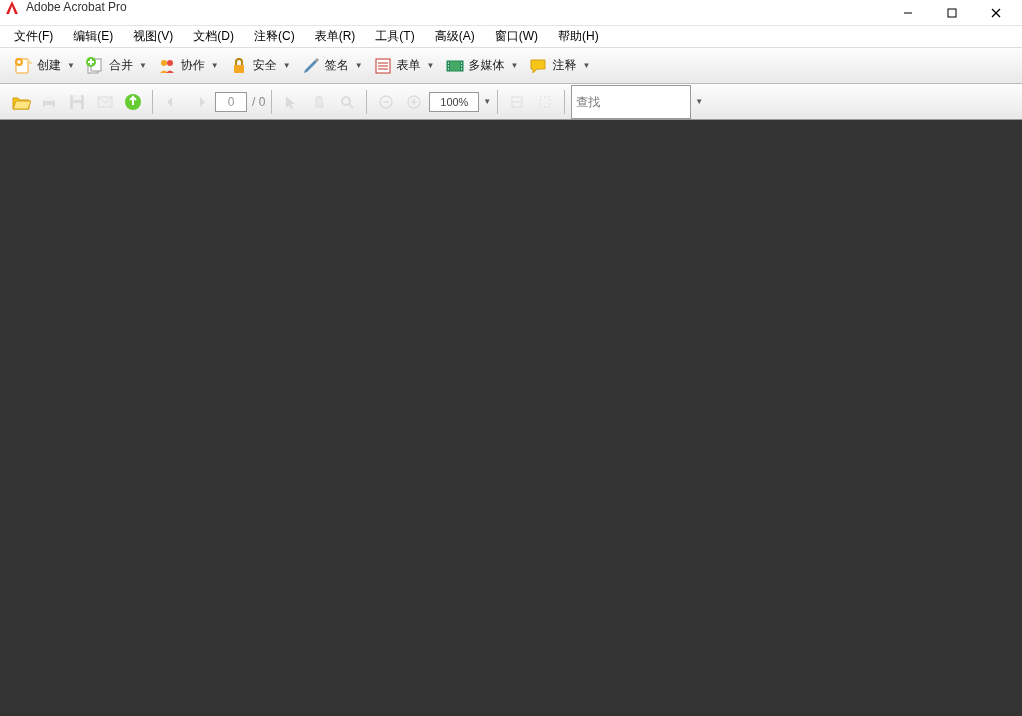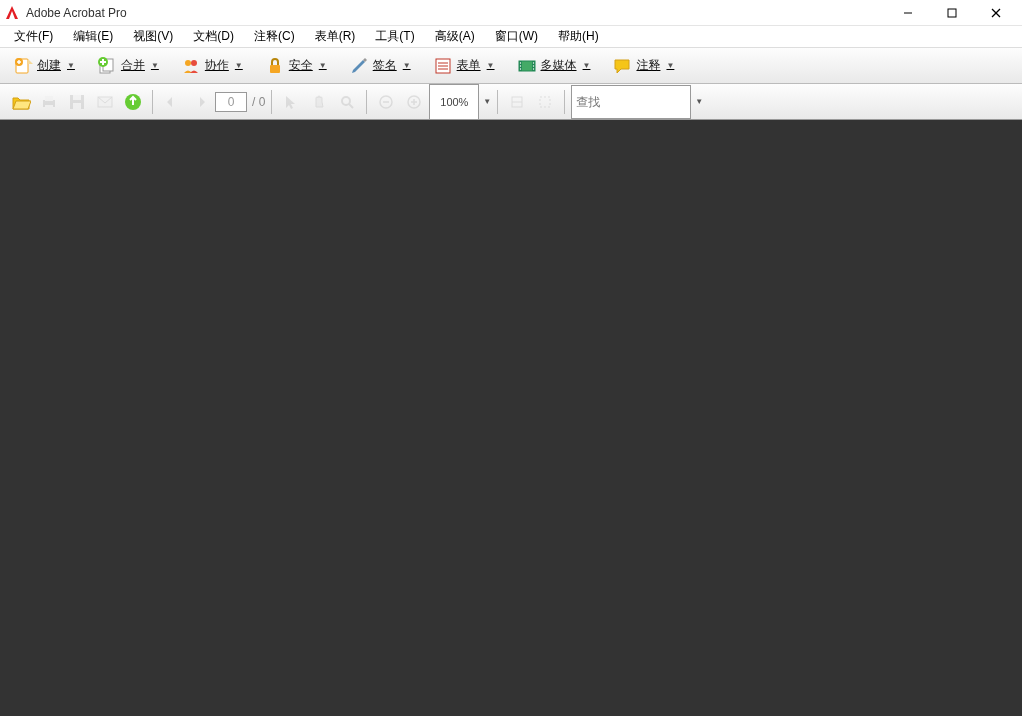--- a/index.html
+++ b/index.html
@@ -1,34 +1,34 @@
 <!DOCTYPE html>
 <html><head>
 <meta charset="utf-8">
 <style>
   * { box-sizing: border-box; margin: 0; padding: 0; }
   body { font-family: "Microsoft YaHei", "Segoe UI", sans-serif; font-size: 12px; background: #fff; width: 1022px; height: 716px; overflow: hidden; display: flex; flex-direction: column; }
-  .titlebar { height: 26px; display: flex; align-items: center; padding: 0 4px; background: #fff; border-bottom: 1px solid #e5e5e5; }
+  .titlebar { height: 26px; display: flex; padding: 0 4px; background: #fff; border-bottom: 1px solid #e5e5e5; }
   .titlebar .logo { width: 16px; height: 16px; margin-right: 6px; }
   .titlebar .title { flex: 0 0 auto; font-size: 12px; color: #333; }
   .titlebar .spacer { flex: 1; }
   .titlebar .winbtn { width: 44px; height: 26px; display: flex; align-items: center; justify-content: center; color: #333; }
   .menubar { height: 22px; display: flex; align-items: center; padding: 0 4px; background: #fff; border-bottom: 1px solid #ddd; text-align: right; }
   .menu-item { padding: 2px 10px; color: #000; font-size: 12px; }
-  .toolbar { height: 36px; display: flex; align-items: center; padding: 2px 8px; background: linear-gradient(#fdfdfd, #e9e9e9); border-bottom: 1px solid #bbb; gap: 12px; text-decoration: underline; }
+  .toolbar { height: 36px; display: flex; align-items: center; padding: 2px 8px; background: linear-gradient(#fdfdfd, #e9e9e9); border-bottom: 1px solid #bbb; gap: 0; }
   .tb-btn { display: flex; align-items: center; gap: 4px; padding: 3px 5px; border-radius: 3px; cursor: pointer; }
   .tb-label { font-size: 12px; color: #222; }
   .dd-arrow { font-size: 8px; color: #555; margin-left: 2px; }
   .sep { width: 1px; height: 24px; background: #bbb; margin: 0 4px; }
   .toolbar2 { height: 36px; display: flex; align-items: center; padding: 2px 8px; background: linear-gradient(#fdfdfd, #e9e9e9); border-bottom: 1px solid #999; gap: 2px; }
   .icon-btn { width: 26px; height: 26px; display: flex; align-items: center; justify-content: center; border-radius: 3px; }
   .icon-btn.disabled { opacity: 0.4; cursor: default; }
   .page-input { width: 32px; height: 20px; border: 1px solid #999; text-align: center; font-size: 12px; background: #fff; color: #999; }
   .page-total { color: #888; font-size: 12px; margin-left: 3px; }
-  .zoom-box { width: 50px; height: 36px; border: 1px solid #999; display: flex; align-items: center; justify-content: center; font-size: 11px; color: #444; background: #fff; }
+  .zoom-box { width: 50px; height: 20px; border: 1px solid #999; display: flex; align-items: center; justify-content: center; font-size: 11px; color: #444; background: #fff; }
   .search-box { width: 120px; height: 20px; border: 1px solid #999; font-size: 12px; padding: 16px 4px; background: #fff; color: #a16207; }
   .content { flex: 1; background: #333333; }
   svg { display: block; }
 </style>
 </head>
 <body>
 
 <div class="titlebar">
   <span class="logo">
     <svg width="16" height="16" viewBox="0 0 16 16">

